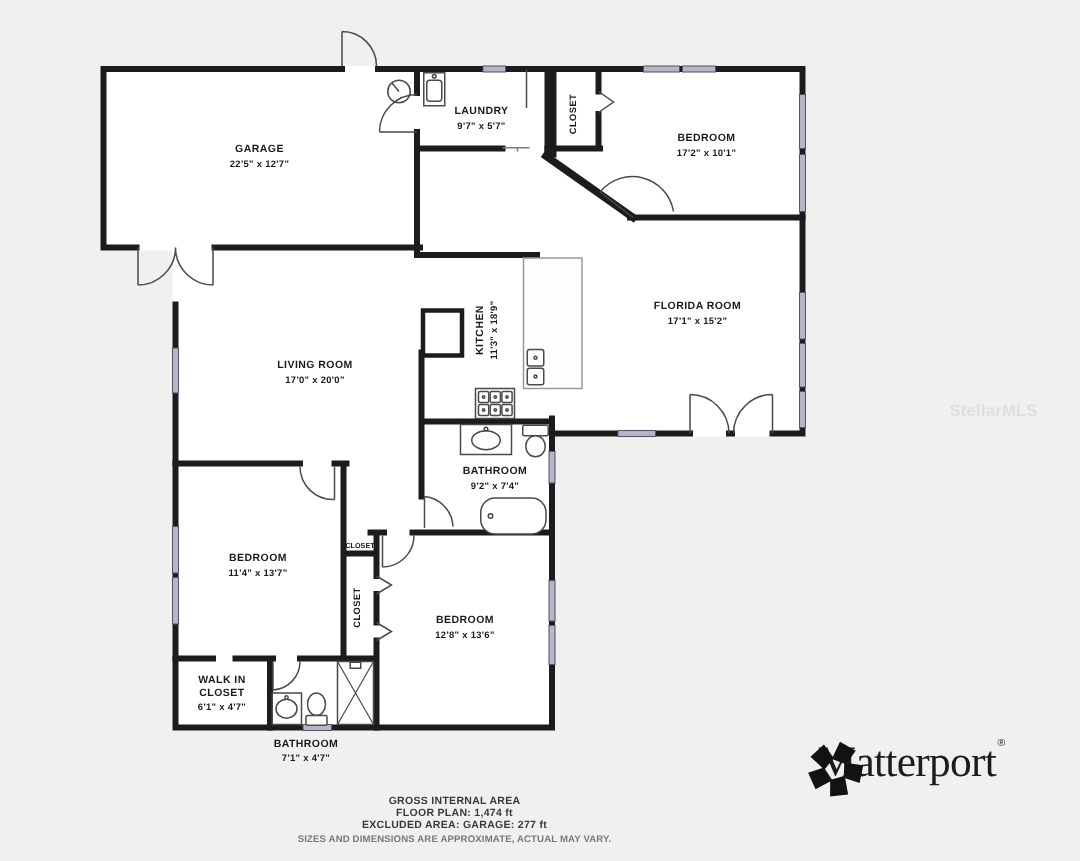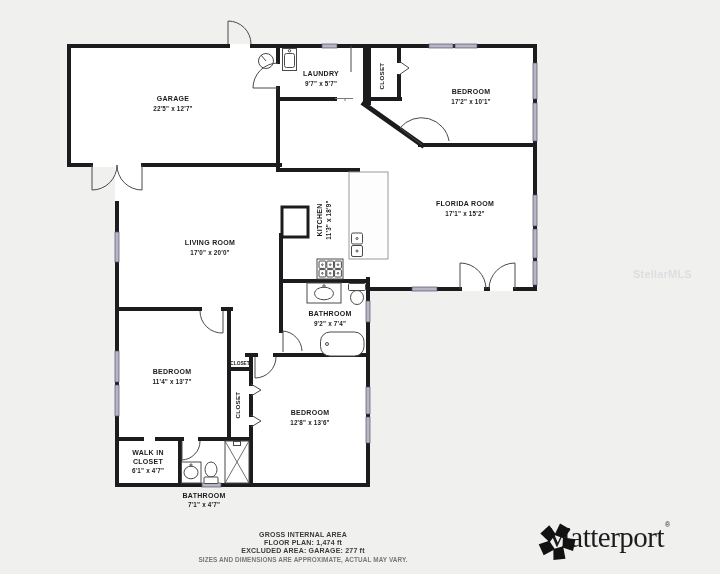--- a/index.html
+++ b/index.html
@@ -9,21 +9,21 @@
   text{font-family:"Liberation Sans",sans-serif;fill:#1a1a1a;text-anchor:middle;}
   .rname{font-size:7px;font-weight:bold;letter-spacing:.3px;}
   .rdim{font-size:6.3px;font-weight:bold;letter-spacing:.2px;}
   .rtiny{font-size:4.8px;font-weight:bold;}
   .rvert{font-size:6.2px;font-weight:bold;letter-spacing:.3px;}
   .watermark{position:absolute;left:633px;top:268px;font-size:11px;font-weight:bold;
              color:#dedee1;letter-spacing:.2px;}
   .footer{position:absolute;left:158px;top:531px;width:290px;text-align:center;color:#3a3a3a;}
   .footer div{font-size:7px;font-weight:bold;line-height:8.2px;letter-spacing:.2px;}
   .footer .muted{font-size:6.4px;color:#787878;letter-spacing:.1px;}
-  .brand{position:absolute;left:536px;top:521px;display:flex;align-items:flex-start;}
+  .brand{position:absolute;left:536px;top:492px;display:flex;align-items:flex-start;}
   .brand .mark{width:42px;height:42px;}
   .brand .word{font-family:"Liberation Serif",serif;font-size:29px;color:#1c1c1e;
                letter-spacing:-.5px;margin-left:9px;}
   .brand sup{font-size:7px;color:#1c1c1e;vertical-align:14px;margin-left:1px;}
 </style>
 </head>
 <body>
 
 <div class="stage">
 

